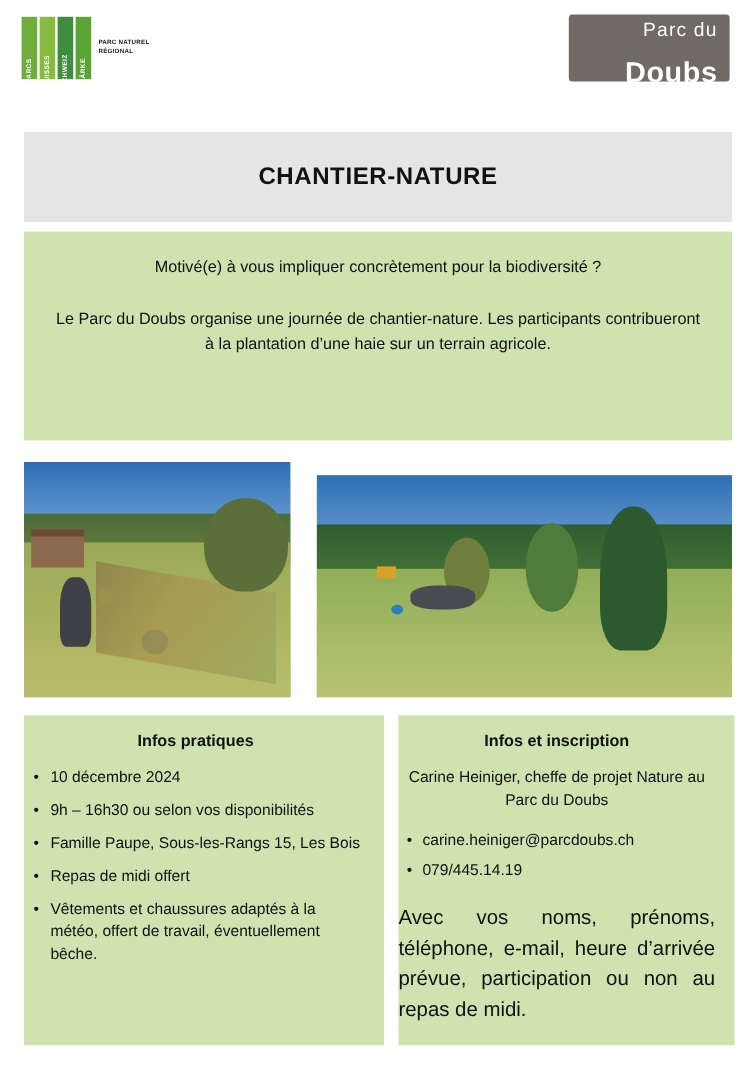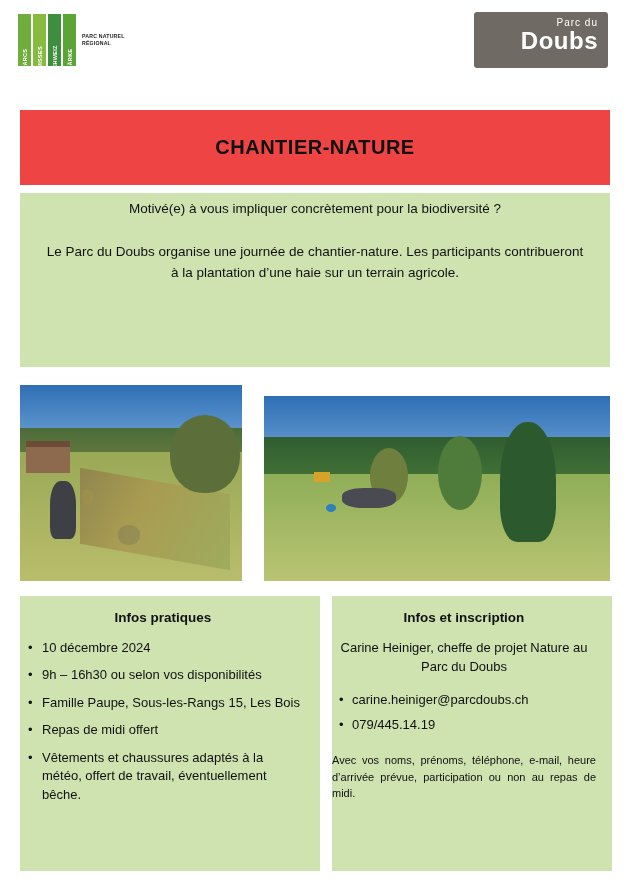--- a/index.html
+++ b/index.html
@@ -76,40 +76,40 @@
     width: 134px;
     height: 56px;
     background: #6f6a63;
     border-radius: 3px;
     color: #ffffff;
     box-sizing: border-box;
     padding: 6px 10px 0 0;
     text-align: right;
   }
   .logo-right .parc {
-    font-size: 10px;
+    font-size: 16px;
     letter-spacing: 1px;
     line-height: 1;
-    margin-bottom: 1px;
+    margin-bottom: 15px;
   }
   .logo-right .doubs {
     font-size: 24px;
     font-weight: bold;
     line-height: 1;
     letter-spacing: 0.5px;
   }
 
   
   .title-band {
     position: absolute;
     left: 20px;
     top: 110px;
     width: 590px;
     height: 75px;
-    background: #ef4444;
+    background: #e5e5e5;
     display: flex;
     align-items: center;
     justify-content: center;
   }
   .title-band h1 {
     margin: 0;
     font-size: 20px;
     font-weight: bold;
     letter-spacing: 0.5px;
     color: #111;
@@ -117,21 +117,21 @@
 
   
   .intro-band {
     position: absolute;
     left: 20px;
     top: 193px;
     width: 590px;
     height: 174px;
     background: #cfe3b0;
     box-sizing: border-box;
-    padding: 8px 26px 0 26px;
+    padding: 22px 26px 0 26px;
     text-align: center;
   }
   .intro-question {
     font-size: 13.5px;
     margin: 0 0 26px 0;
     color: #111;
   }
   .intro-date {
     font-size: 13.5px;
     font-weight: bold;
@@ -254,21 +254,21 @@
     margin-bottom: 6px;
   }
   .panel-right li::before {
     content: "\2022";
     position: absolute;
     left: -13px;
     top: 0;
   }
   .panel-right .closing {
     text-align: justify;
-    font-size: 11px;
+    font-size: 17px;
     line-height: 1.5;
     margin: 0;
   }
 </style>
 </head>
 <body>
 
 <div class="page">
 
   <div class="header">

